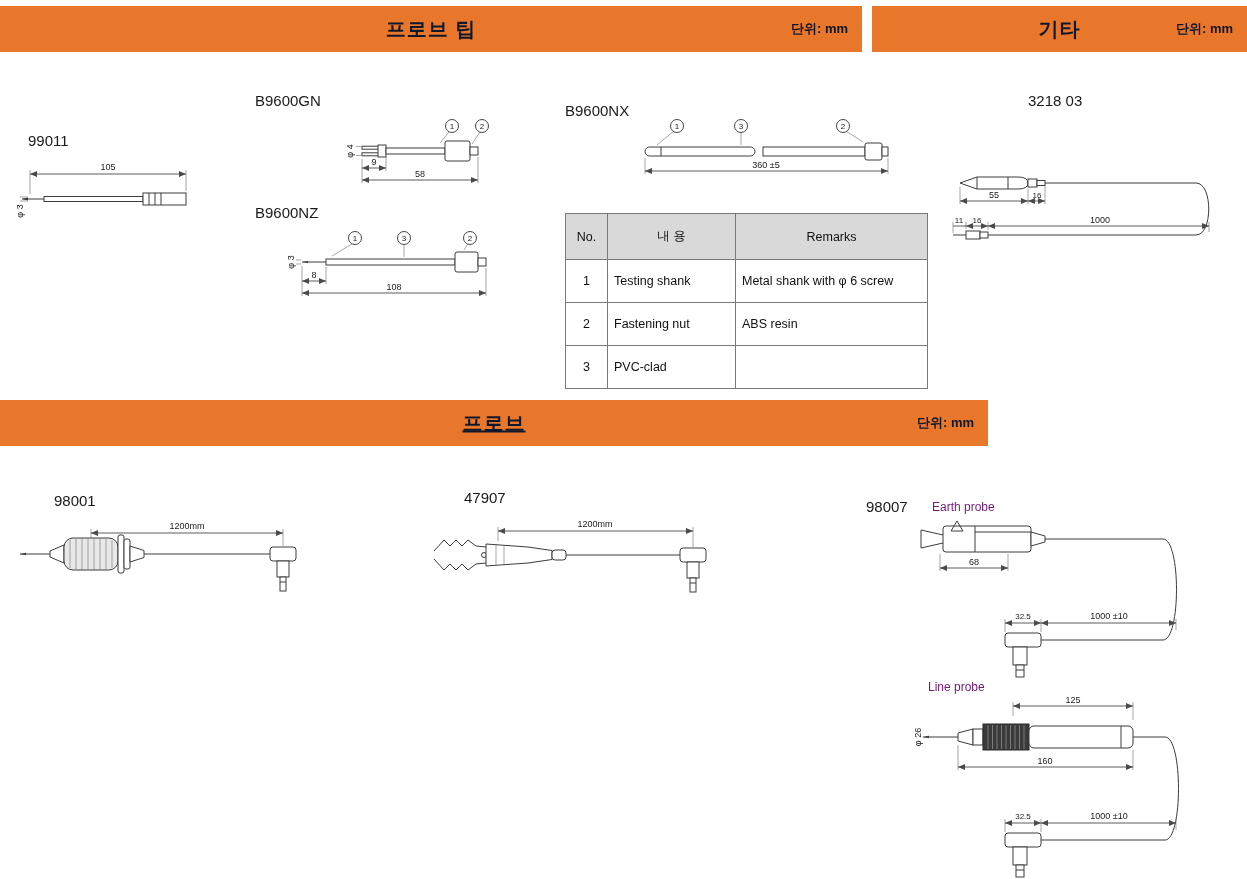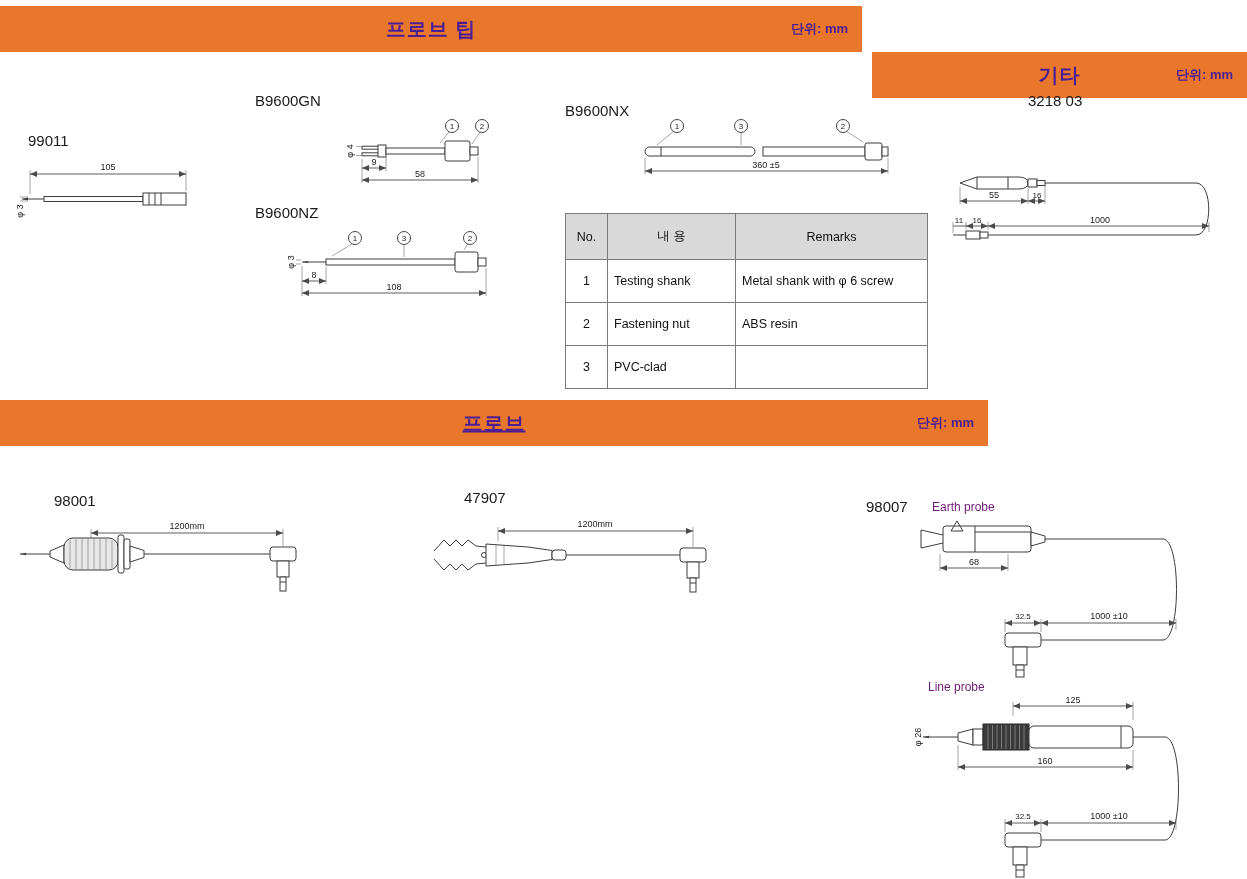--- a/index.html
+++ b/index.html
@@ -1,20 +1,20 @@
 <!DOCTYPE html>
 <html style="--accent: #E8762B;"><head>
 <meta charset="utf-8">
 <style>
   * { margin:0; padding:0; box-sizing:border-box; }
   html,body { background:#ffffff; }
   body { font-family:"Liberation Sans", sans-serif; }
   .page { position:relative; width:1247px; height:879px; background:#fff; overflow:hidden; }
 
-  .bar { position:absolute; height:46px; background:var(--accent,#E8762B); color:#4c1d95; }
+  .bar { position:absolute; height:46px; background:var(--accent,#E8762B); color:#0f172a; }
   .bar-title { position:absolute; left:0; right:0; top:50%; transform:translateY(-50%);
                text-align:center; font-size:20px; font-weight:bold; letter-spacing:1px; }
   .bar-title.underline { text-decoration:underline; }
   .bar-unit { position:absolute; right:14px; top:50%; transform:translateY(-50%);
               font-size:13px; font-weight:bold; }
 
   .item { position:absolute; }
   .item-label { position:absolute; font-size:15px; color:#1a1a1a; white-space:nowrap; }
   .sub-label { position:absolute; font-size:12px; color:#701a75; white-space:nowrap; }
   .item svg { position:absolute; overflow:visible; }
@@ -47,21 +47,21 @@
 </style>
 </head>
 <body>
 
 <div class="page">
 
   <div class="bar" style="left:0; top:6px; width:862px;">
     <div class="bar-title">프로브 팁</div>
     <div class="bar-unit">단위: mm</div>
   </div>
-  <div class="bar" style="left:872px; top:6px; width:375px;margin-top:46px;">
+  <div class="bar" style="left:872px; top:6px; width:375px;">
     <div class="bar-title">기타</div>
     <div class="bar-unit">단위: mm</div>
   </div>
 
   <div class="item" style="left:18px; top:128px; width:200px; height:112px;">
     <div class="item-label" style="left:10px; top:4px;">99011</div>
     <svg style="left:0; top:28px;" width="185" height="75" viewBox="0 0 185 75">
       <defs>
           <marker id="ar1" markerWidth="8" markerHeight="8" refX="7" refY="3.5" orient="auto-start-reverse" markerUnits="userSpaceOnUse">
             <path d="M0,0.6 L7,3.5 L0,6.4 Z" fill="#4a4a4a"></path>

